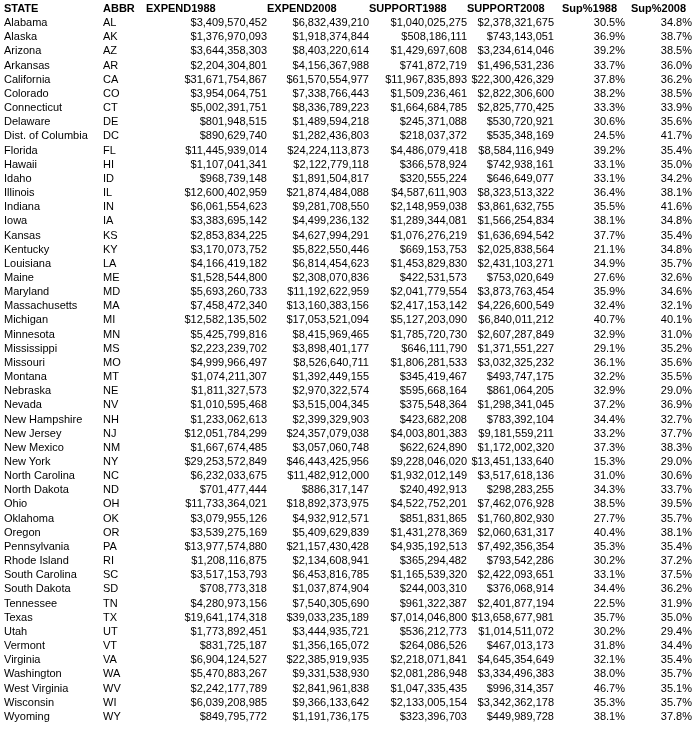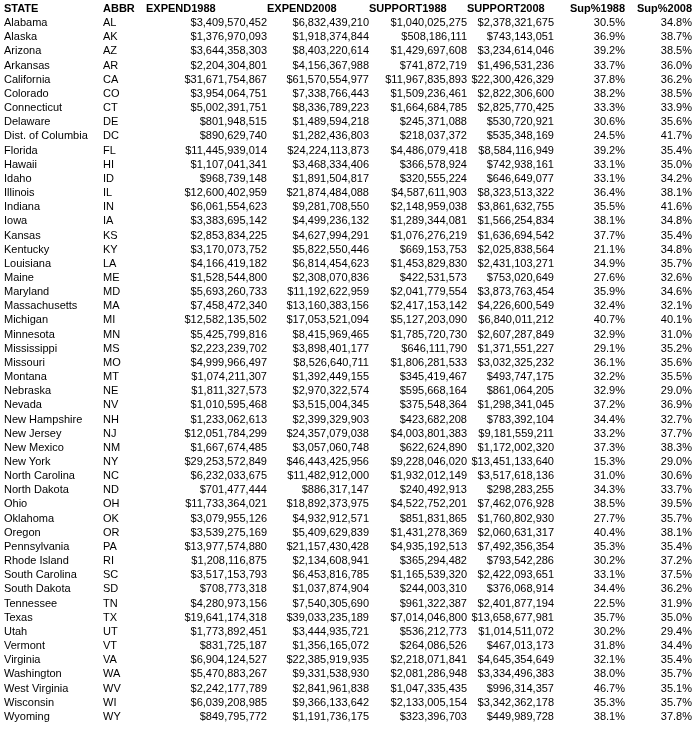--- a/index.html
+++ b/index.html
@@ -27,21 +27,21 @@
     line-height: 14.15px;
     white-space: nowrap;
     overflow: hidden;
     font-weight: normal;
     vertical-align: middle;
   }
   thead th { font-weight: bold; }
   th.c0, td.c0, th.c1, td.c1 { text-align: left; }
   td.c2, td.c3, td.c4, td.c5, td.c6, td.c7 { text-align: right; }
   th.c2, th.c3, th.c4, th.c5 { text-align: left; }
-  th.c6, th.c7 { text-align: right; }
+  th.c6, th.c7 { }
 </style>
 </head>
 <body>
 
 <table>
   <colgroup>
     <col style="width:99px">
     <col style="width:43px">
     <col style="width:121px">
     <col style="width:102px">
@@ -160,21 +160,21 @@
         <td class="c3">$24,224,113,873</td>
         <td class="c4">$4,486,079,418</td>
         <td class="c5">$8,584,116,949</td>
         <td class="c6">39.2%</td>
         <td class="c7">35.4%</td>
       </tr>
       <tr>
         <td class="c0">Hawaii</td>
         <td class="c1">HI</td>
         <td class="c2">$1,107,041,341</td>
-        <td class="c3">$3,468,334,406</td>
+        <td class="c3">$2,122,779,118</td>
         <td class="c4">$366,578,924</td>
         <td class="c5">$742,938,161</td>
         <td class="c6">33.1%</td>
         <td class="c7">35.0%</td>
       </tr>
       <tr>
         <td class="c0">Idaho</td>
         <td class="c1">ID</td>
         <td class="c2">$968,739,148</td>
         <td class="c3">$1,891,504,817</td>

